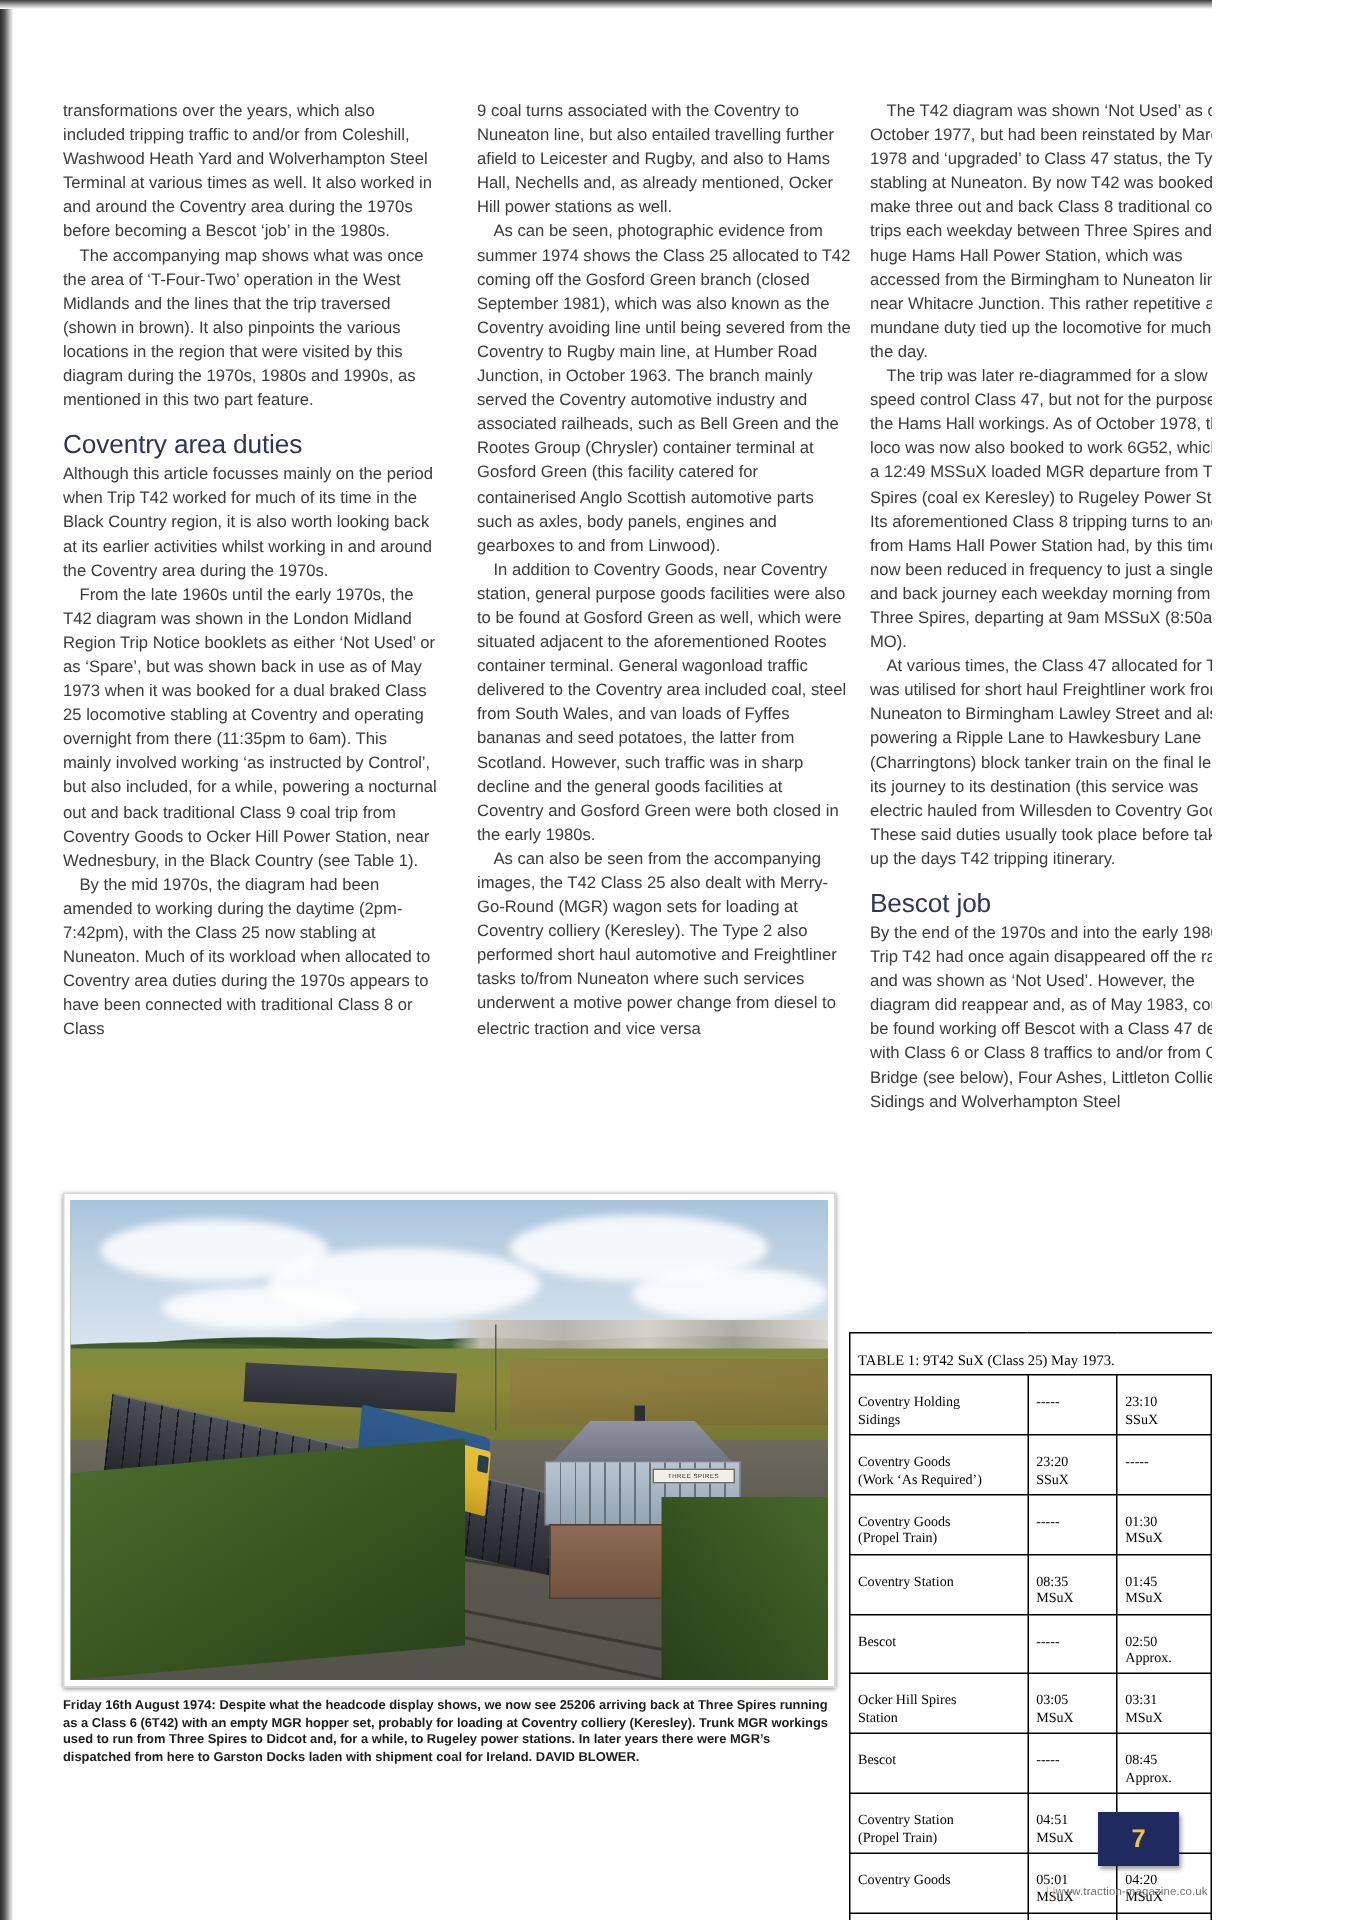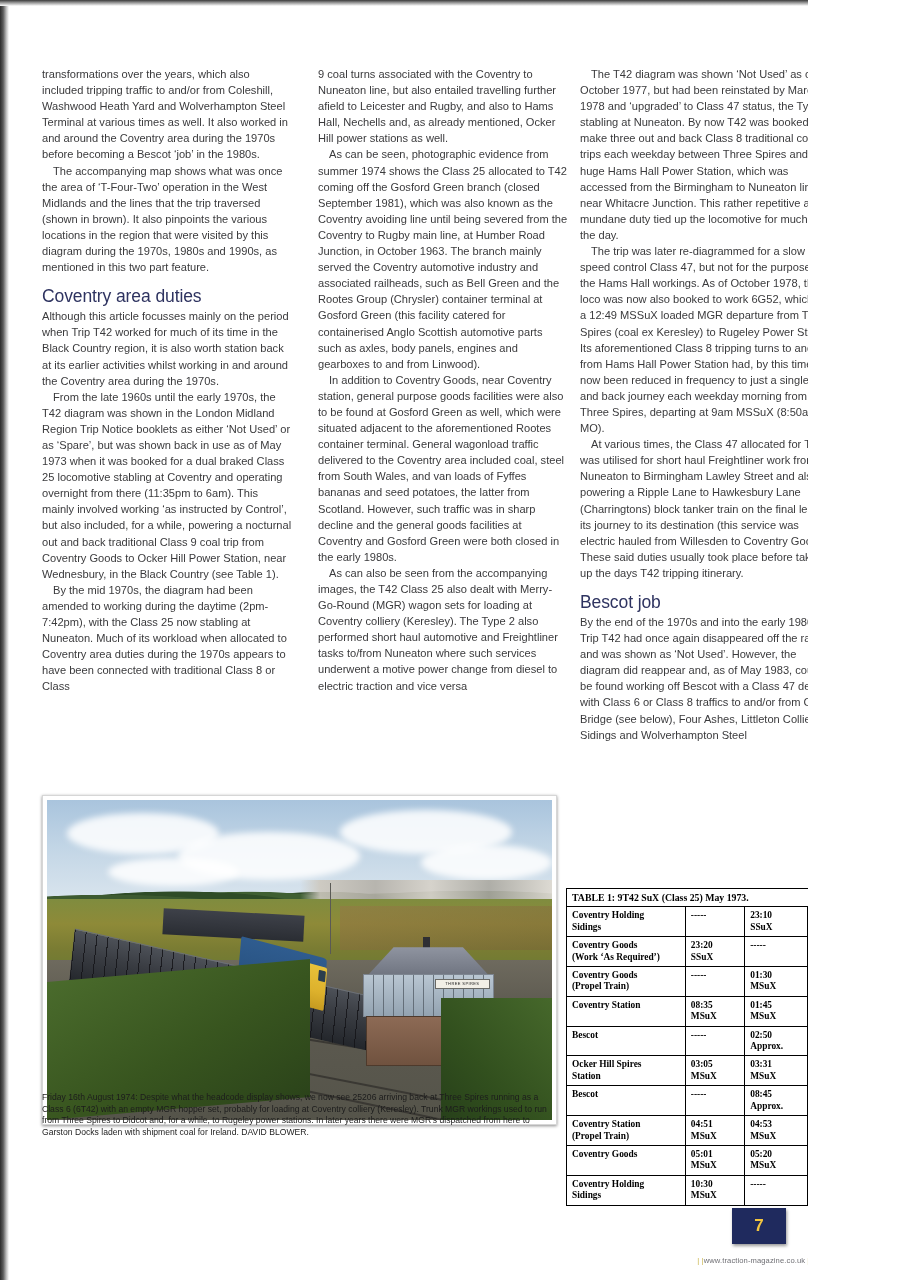--- a/index.html
+++ b/index.html
@@ -231,25 +231,25 @@
     overflow: hidden;
   }
   .post {
     position: absolute; left: 56%; top: 26%; width: 1.5px; height: 22%;
     background: #5a5a55;
   }
 
   .caption {
     position: absolute;
     left: 42px;
-    top: 1092px;
+    top: 1131px;
     width: 512px;
     font-size: 8.6px;
     line-height: 11.5px;
-    font-weight: normal;
+    font-weight: bold;
     color: #1c1c1c;
   }
 
   
   .table-wrap {
     position: absolute;
     left: 566px;
     top: 888px;
     width: 298px;
   }
@@ -257,24 +257,24 @@
     border-collapse: collapse;
     width: 100%;
     font-family: "Liberation Serif", serif;
     font-weight: bold;
     font-size: 9.4px;
     line-height: 11.4px;
     color: #000;
   }
   table.t1 td, table.t1 th {
     border: 1px solid #000;
-    padding: 3px 4px 3px 5px;
+    padding: 13px 4px 3px 5px;
     vertical-align: top;
     text-align: left;
-    font-weight: bold;
+    font-weight: normal;
   }
   table.t1 td.loc { width: 40%; }
   table.t1 td.arr { width: 20%; }
   table.t1 td.dep { width: 21%; }
   table.t1 td.hc  { width: 19%; }
   .tbl-title td { font-size: 9.8px; }
   .sub { display: block; }
 
   
   .footer-url {
@@ -314,21 +314,21 @@
 
   <div class="spine"></div>
   <div class="spine-top"></div>
 
   <div class="cols">
 
     <div class="col col1">
       <p>transformations over the years, which also included tripping traffic to and/or from Coleshill, Washwood Heath Yard and Wolverhampton Steel Terminal at various times as well. It also worked in and around the Coventry area during the 1970s before becoming a Bescot ‘job’ in the 1980s.</p>
       <p class="indent">The accompanying map shows what was once the area of ‘T-Four-Two’ operation in the West Midlands and the lines that the trip traversed (shown in brown). It also pinpoints the various locations in the region that were visited by this diagram during the 1970s, 1980s and 1990s, as mentioned in this two part feature.</p>
       <h2 class="section-head">Coventry area duties</h2>
-      <p>Although this article focusses mainly on the period when Trip T42 worked for much of its time in the Black Country region, it is also worth station back at its earlier activities whilst working in and around the Coventry area during the 1970s.</p>
+      <p>Although this article focusses mainly on the period when Trip T42 worked for much of its time in the Black Country region, it is also worth looking back at its earlier activities whilst working in and around the Coventry area during the 1970s.</p>
       <p class="indent">From the late 1960s until the early 1970s, the T42 diagram was shown in the London Midland Region Trip Notice booklets as either ‘Not Used’ or as ‘Spare’, but was shown back in use as of May 1973 when it was booked for a dual braked Class 25 locomotive stabling at Coventry and operating overnight from there (11:35pm to 6am). This mainly involved working ‘as instructed by Control’, but also included, for a while, powering a nocturnal out and back traditional Class 9 coal trip from Coventry Goods to Ocker Hill Power Station, near Wednesbury, in the Black Country (see Table 1).</p>
       <p class="indent">By the mid 1970s, the diagram had been amended to working during the daytime (2pm-7:42pm), with the Class 25 now stabling at Nuneaton. Much of its workload when allocated to Coventry area duties during the 1970s appears to have been connected with traditional Class 8 or Class</p>
     </div>
 
     <div class="col col2">
       <p>9 coal turns associated with the Coventry to Nuneaton line, but also entailed travelling further afield to Leicester and Rugby, and also to Hams Hall, Nechells and, as already mentioned, Ocker Hill power stations as well.</p>
       <p class="indent">As can be seen, photographic evidence from summer 1974 shows the Class 25 allocated to T42 coming off the Gosford Green branch (closed September 1981), which was also known as the Coventry avoiding line until being severed from the Coventry to Rugby main line, at Humber Road Junction, in October 1963. The branch mainly served the Coventry automotive industry and associated railheads, such as Bell Green and the Rootes Group (Chrysler) container terminal at Gosford Green (this facility catered for containerised Anglo Scottish automotive parts such as axles, body panels, engines and gearboxes to and from Linwood).</p>
       <p class="indent">In addition to Coventry Goods, near Coventry station, general purpose goods facilities were also to be found at Gosford Green as well, which were situated adjacent to the aforementioned Rootes container terminal. General wagonload traffic delivered to the Coventry area included coal, steel from South Wales, and van loads of Fyffes bananas and seed potatoes, the latter from Scotland. However, such traffic was in sharp decline and the general goods facilities at Coventry and Gosford Green were both closed in the early 1980s.</p>
       <p class="indent">As can also be seen from the accompanying images, the T42 Class 25 also dealt with Merry-Go-Round (MGR) wagon sets for loading at Coventry colliery (Keresley). The Type 2 also performed short haul automotive and Freightliner tasks to/from Nuneaton where such services underwent a motive power change from diesel to electric traction and vice versa</p>
     </div>
@@ -528,21 +528,21 @@
         <tr>
           <td class="loc">
             <span>Coventry Goods</span>
             <span class="sub"></span>
           </td>
           <td class="arr">
             <span>05:01</span>
             <span class="sub">MSuX</span>
           </td>
           <td class="dep">
-            <span>05:20</span>
+            <span>04:20</span>
             <span class="sub">MSuX</span>
           </td>
           <td class="hc">0Z00</td>
         </tr>
 
         <tr>
           <td class="loc">
             <span>Coventry Holding</span>
             <span class="sub">Sidings</span>
           </td>

